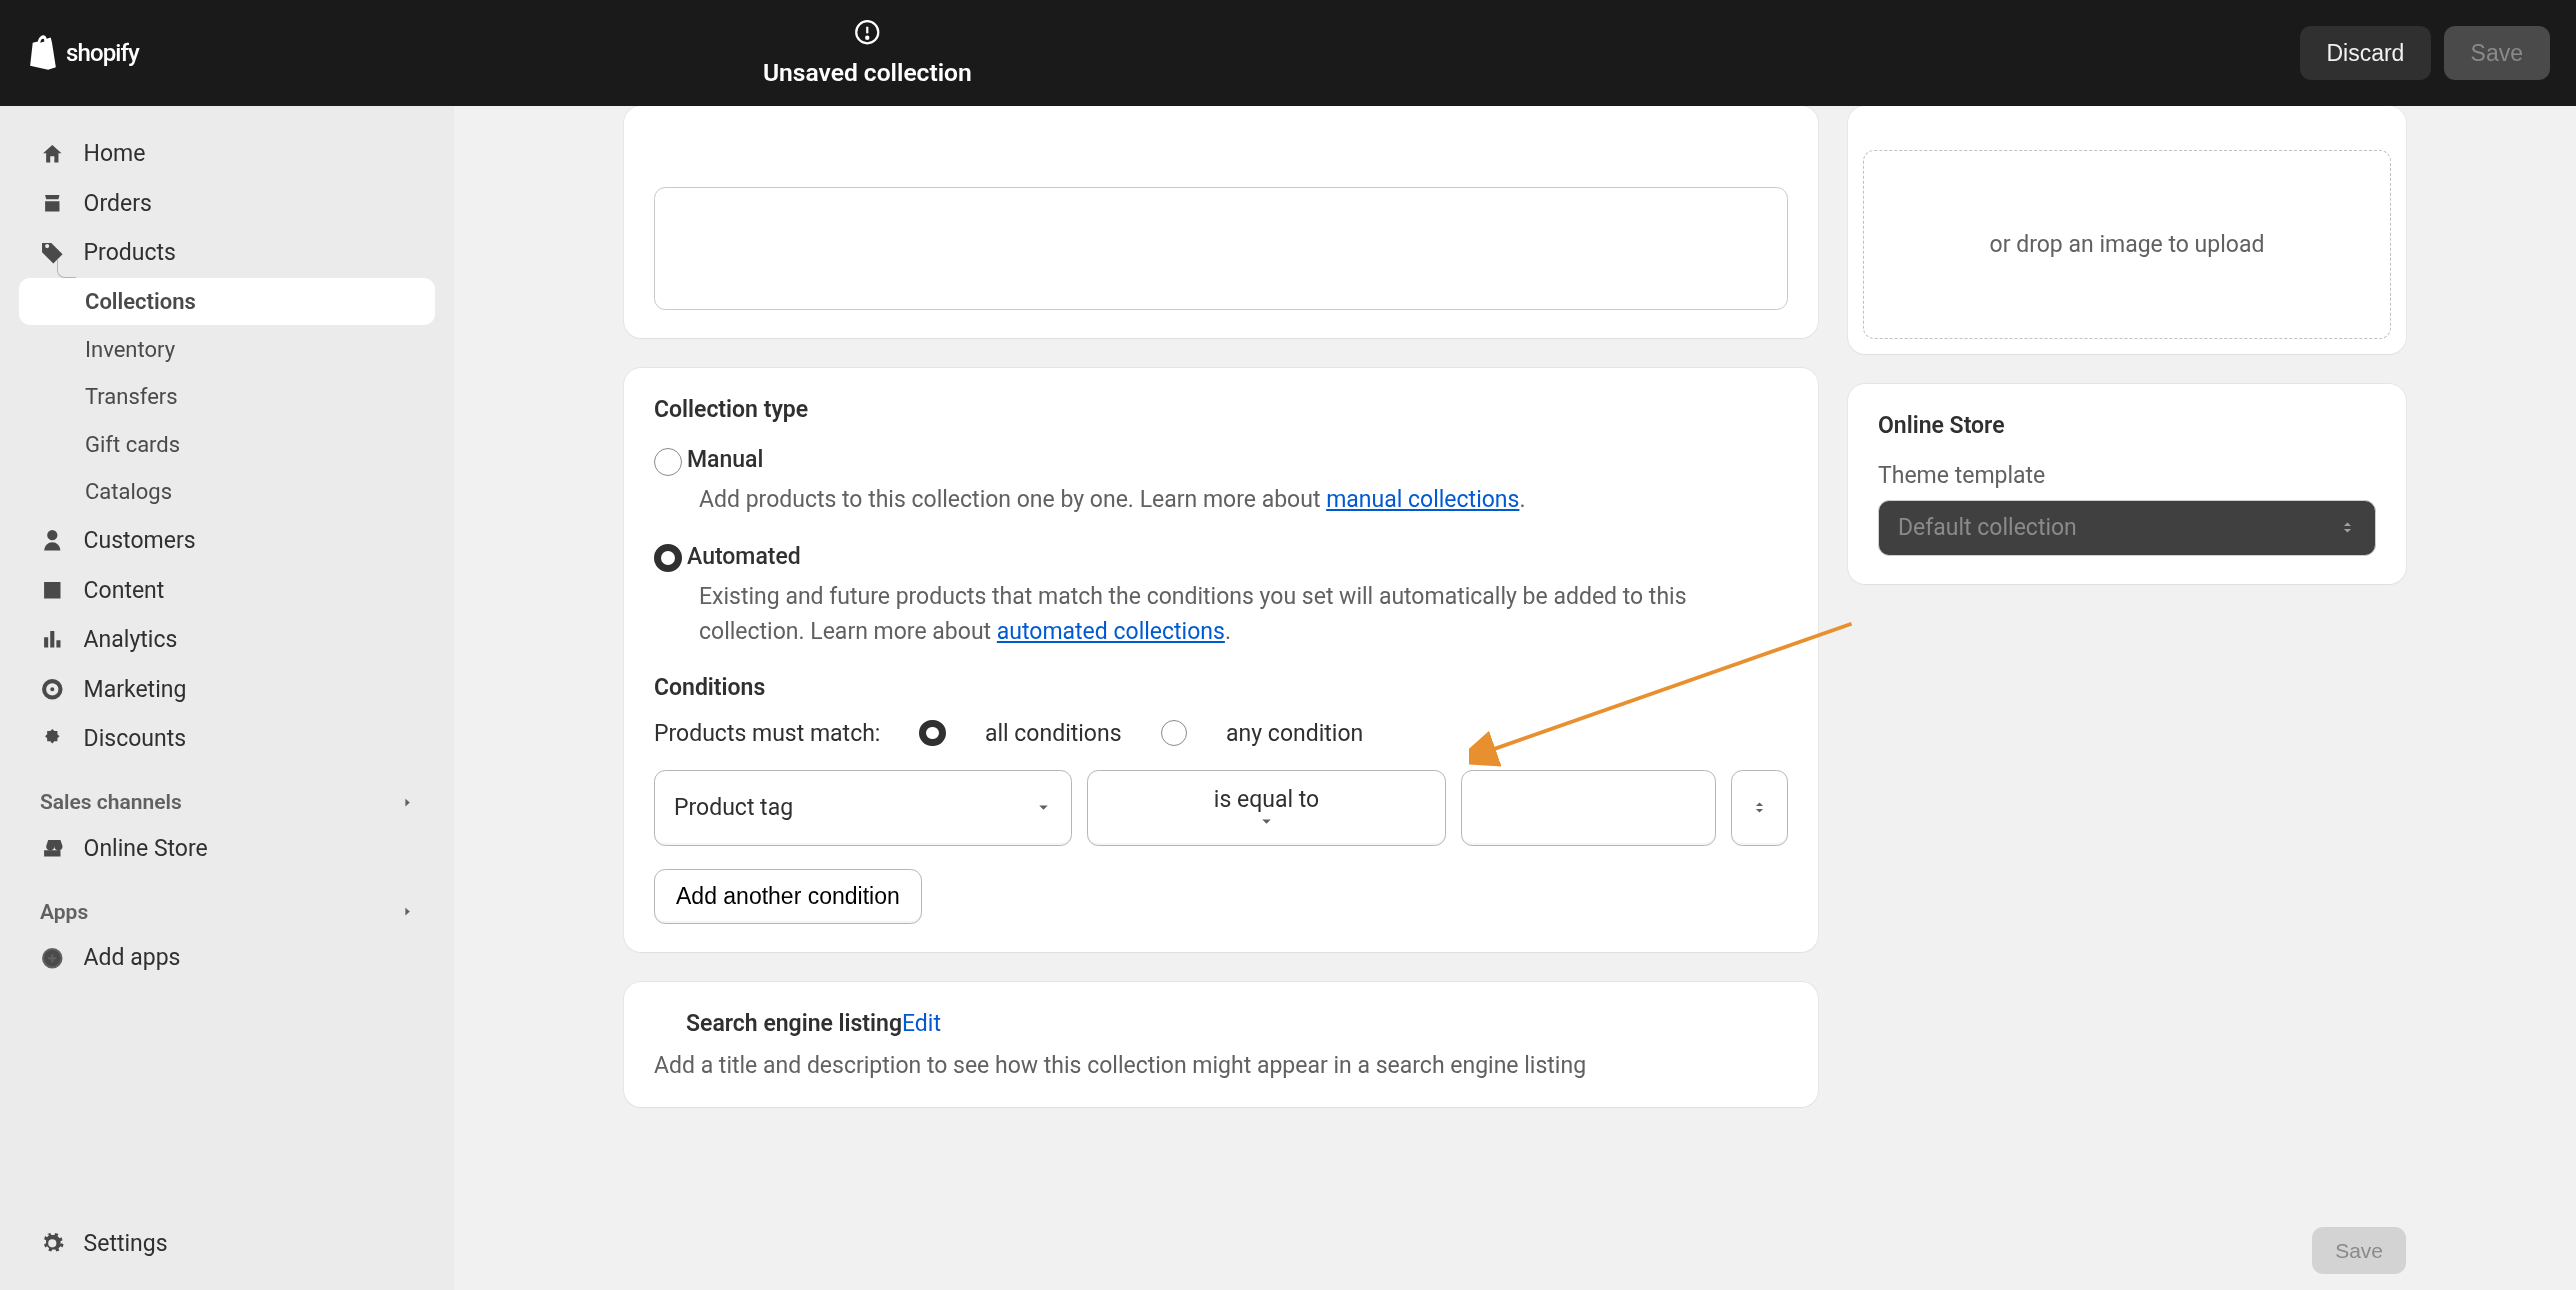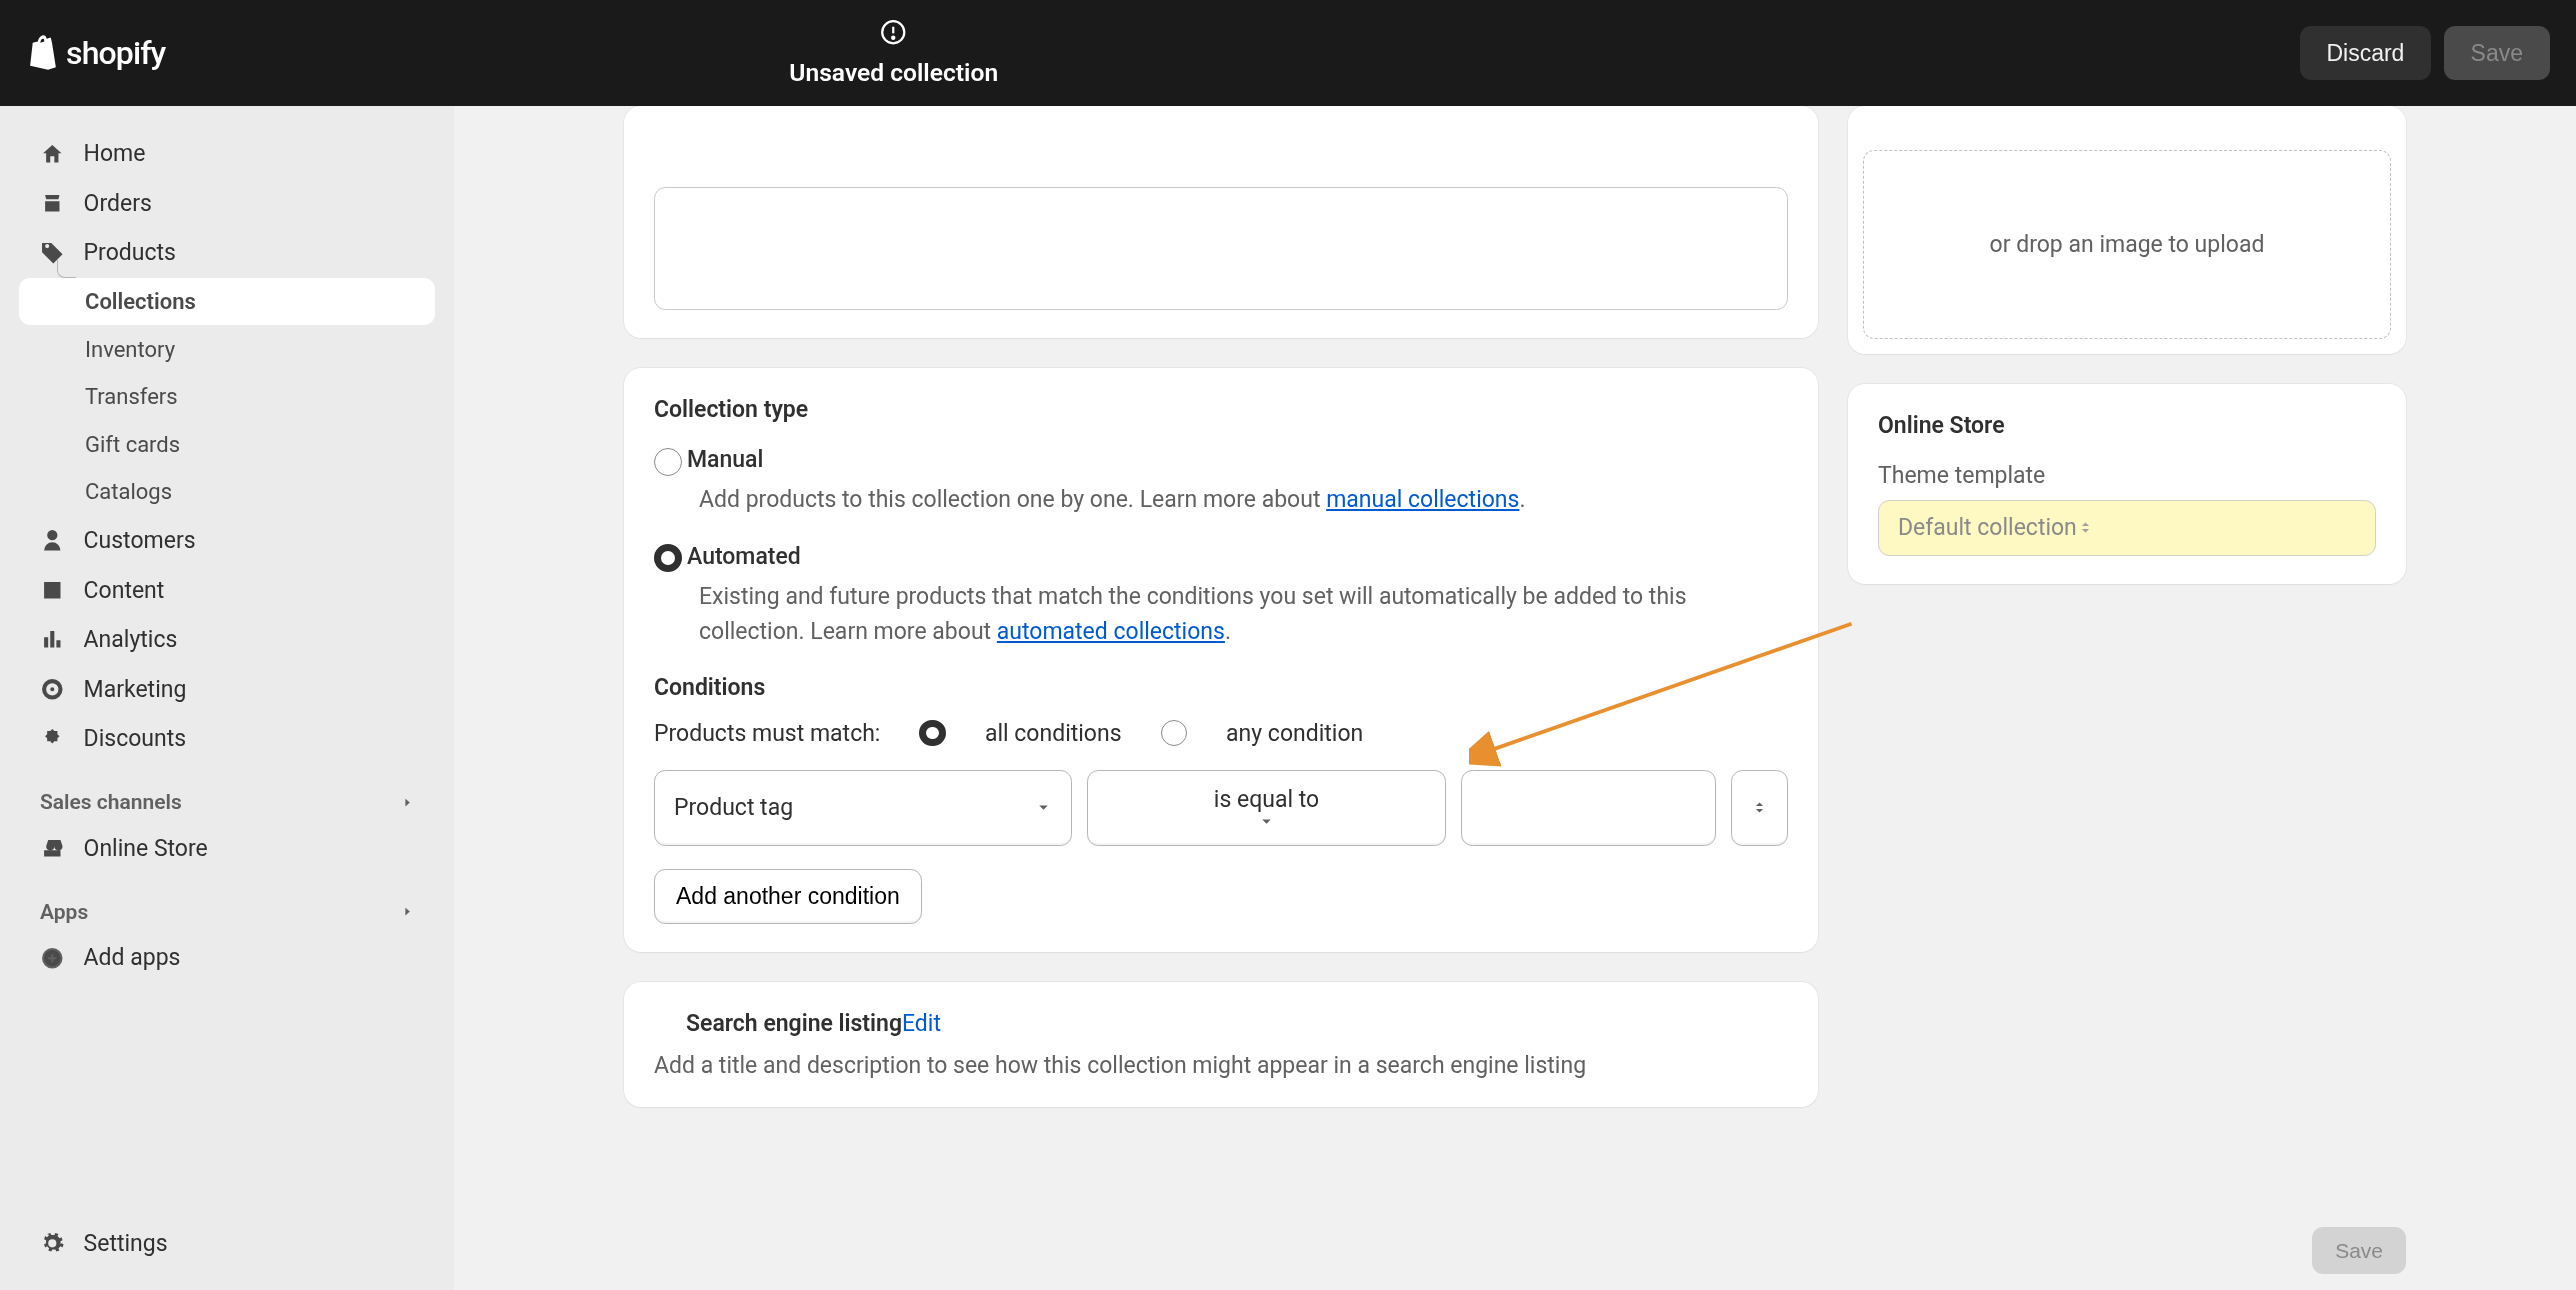--- a/index.html
+++ b/index.html
@@ -19,21 +19,21 @@
       height: 106px;
       background: #1a1a1a;
       display: flex;
       align-items: center;
       padding: 0 26.5px;
       color: #fff;
       z-index: 10;
     }
     .topbar-logo { display: flex; align-items: center; gap: 7.6px; margin-right: 38px; }
     .topbar-logo svg { fill: #fff; }
-    .topbar-logo-text { font-size: 32px; font-weight: 500; letter-spacing: -0.9px; }
+    .topbar-logo-text { font-size: 24px; font-weight: 500; letter-spacing: -0.9px; }
     .topbar-center { display: flex; align-items: center; gap: 13.2px; margin-left: 586px; flex-direction: column; }
     .topbar-title { font-size: 24.6px; font-weight: 600; color: #fff; }
     .topbar-right { margin-left: auto; display: flex; gap: 13.2px; }
     .btn { border-radius: 11.3px; padding: 13.2px 26.5px; border: none; cursor: pointer; font-size: 23px; font-weight: 500; }
     .btn-discard { background: #303030; color: #f1f1f1; }
     .btn-save { background: #4a4a4a; color: #8a8a8a; }
     .btn-save-bottom { background: #d3d3d3; color: #8a8a8a; border-radius: 11.3px; padding: 11.3px 23px; font-size: 21px; }
     
     .sidebar {
       position: absolute; top: 106px; left: 0; bottom: 0;
@@ -110,21 +110,21 @@
     .chev { width:17px; height:17px; }
     .btn-secondary {
       background:#fff; border:0.9px solid #b5b5b5; border-radius:11.3px;
       padding:13.2px 21px; font-size:23px; cursor:pointer;
       box-shadow: inset 0 -1.9px 0 rgba(0,0,0,0.04);
     }
     .seo-row { display:flex; justify-content:flex-start; align-items:center; margin-bottom: 15px; margin-left: 32px;}
     .seo-edit { color:#005bd3; font-size:23px; cursor:pointer; }
     .seo-desc { color:#616161; font-size:23px; }
     .side-label { color:#616161; font-size:23px; margin-bottom:11.3px; }
-    .side-select { border:0.9px solid #cfcfcf; border-radius:11.3px; padding:13.2px 19px; background:#fef9c3; display:flex; align-items:center; justify-content:flex-start; color:#8a8a8a; font-size:23px;}
+    .side-select { border:0.9px solid #cfcfcf; border-radius:11.3px; padding:13.2px 19px; background:#404040; display:flex; align-items:center; justify-content:space-between; color:#8a8a8a; font-size:23px;}
     .updown { width:17px; height:23px; }
     
     .footer { position:absolute; right: 170px; bottom: 17px; }
     
     .annotation { position:absolute; pointer-events:none; z-index:5;}
   </style>
 </head>
 <body>
 
 <div class="topbar">

